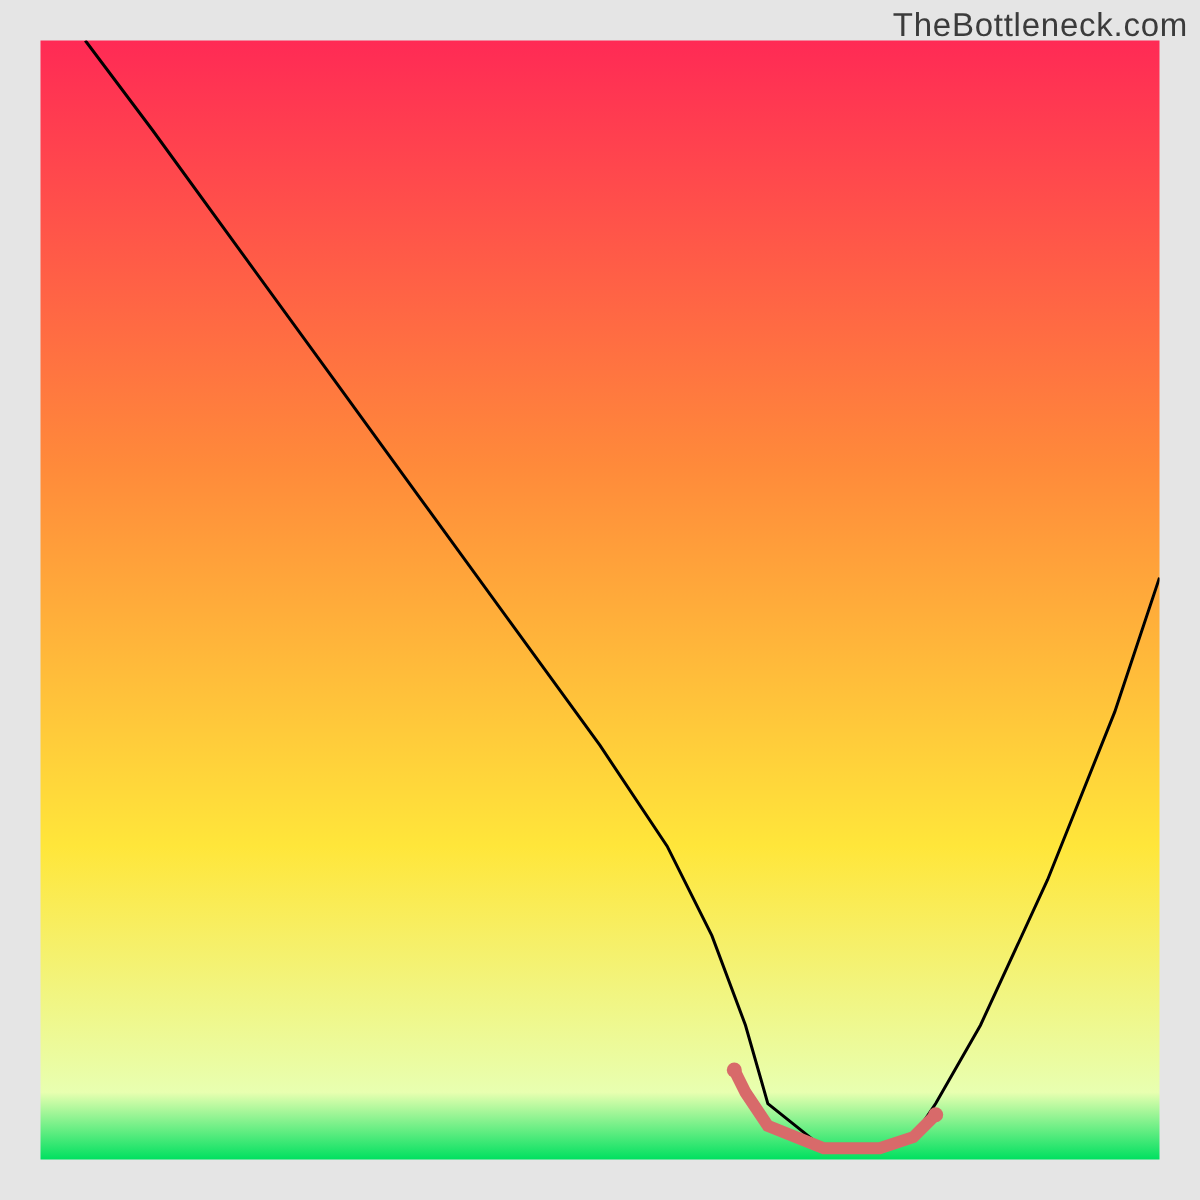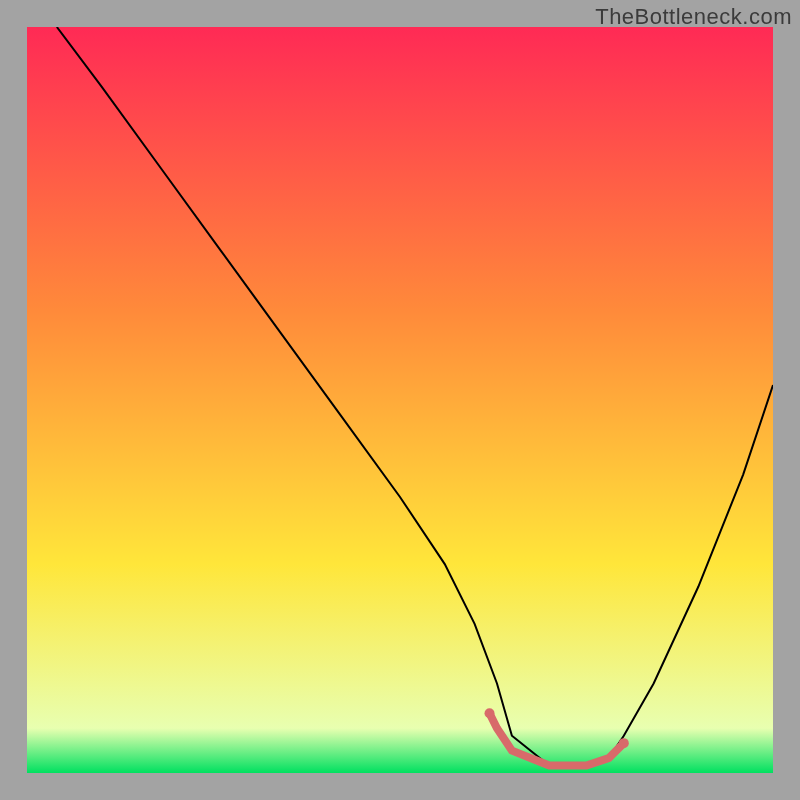--- a/index.html
+++ b/index.html
@@ -8,21 +8,21 @@
     width: 800px;
     height: 800px;
     background: #000;
     overflow: hidden;
     font-family: Arial, Helvetica, sans-serif;
   }
   .frame {
     position: relative;
     width: 800px;
     height: 800px;
-    background: #a3a3a3;
+    background: #e5e5e5;
   }
   .watermark {
     position: absolute;
     top: 4px;
     right: 8px;
     color: #3b3b3b;
     font-size: 22px;
     font-weight: 500;
     letter-spacing: 0.5px;
     z-index: 3;

